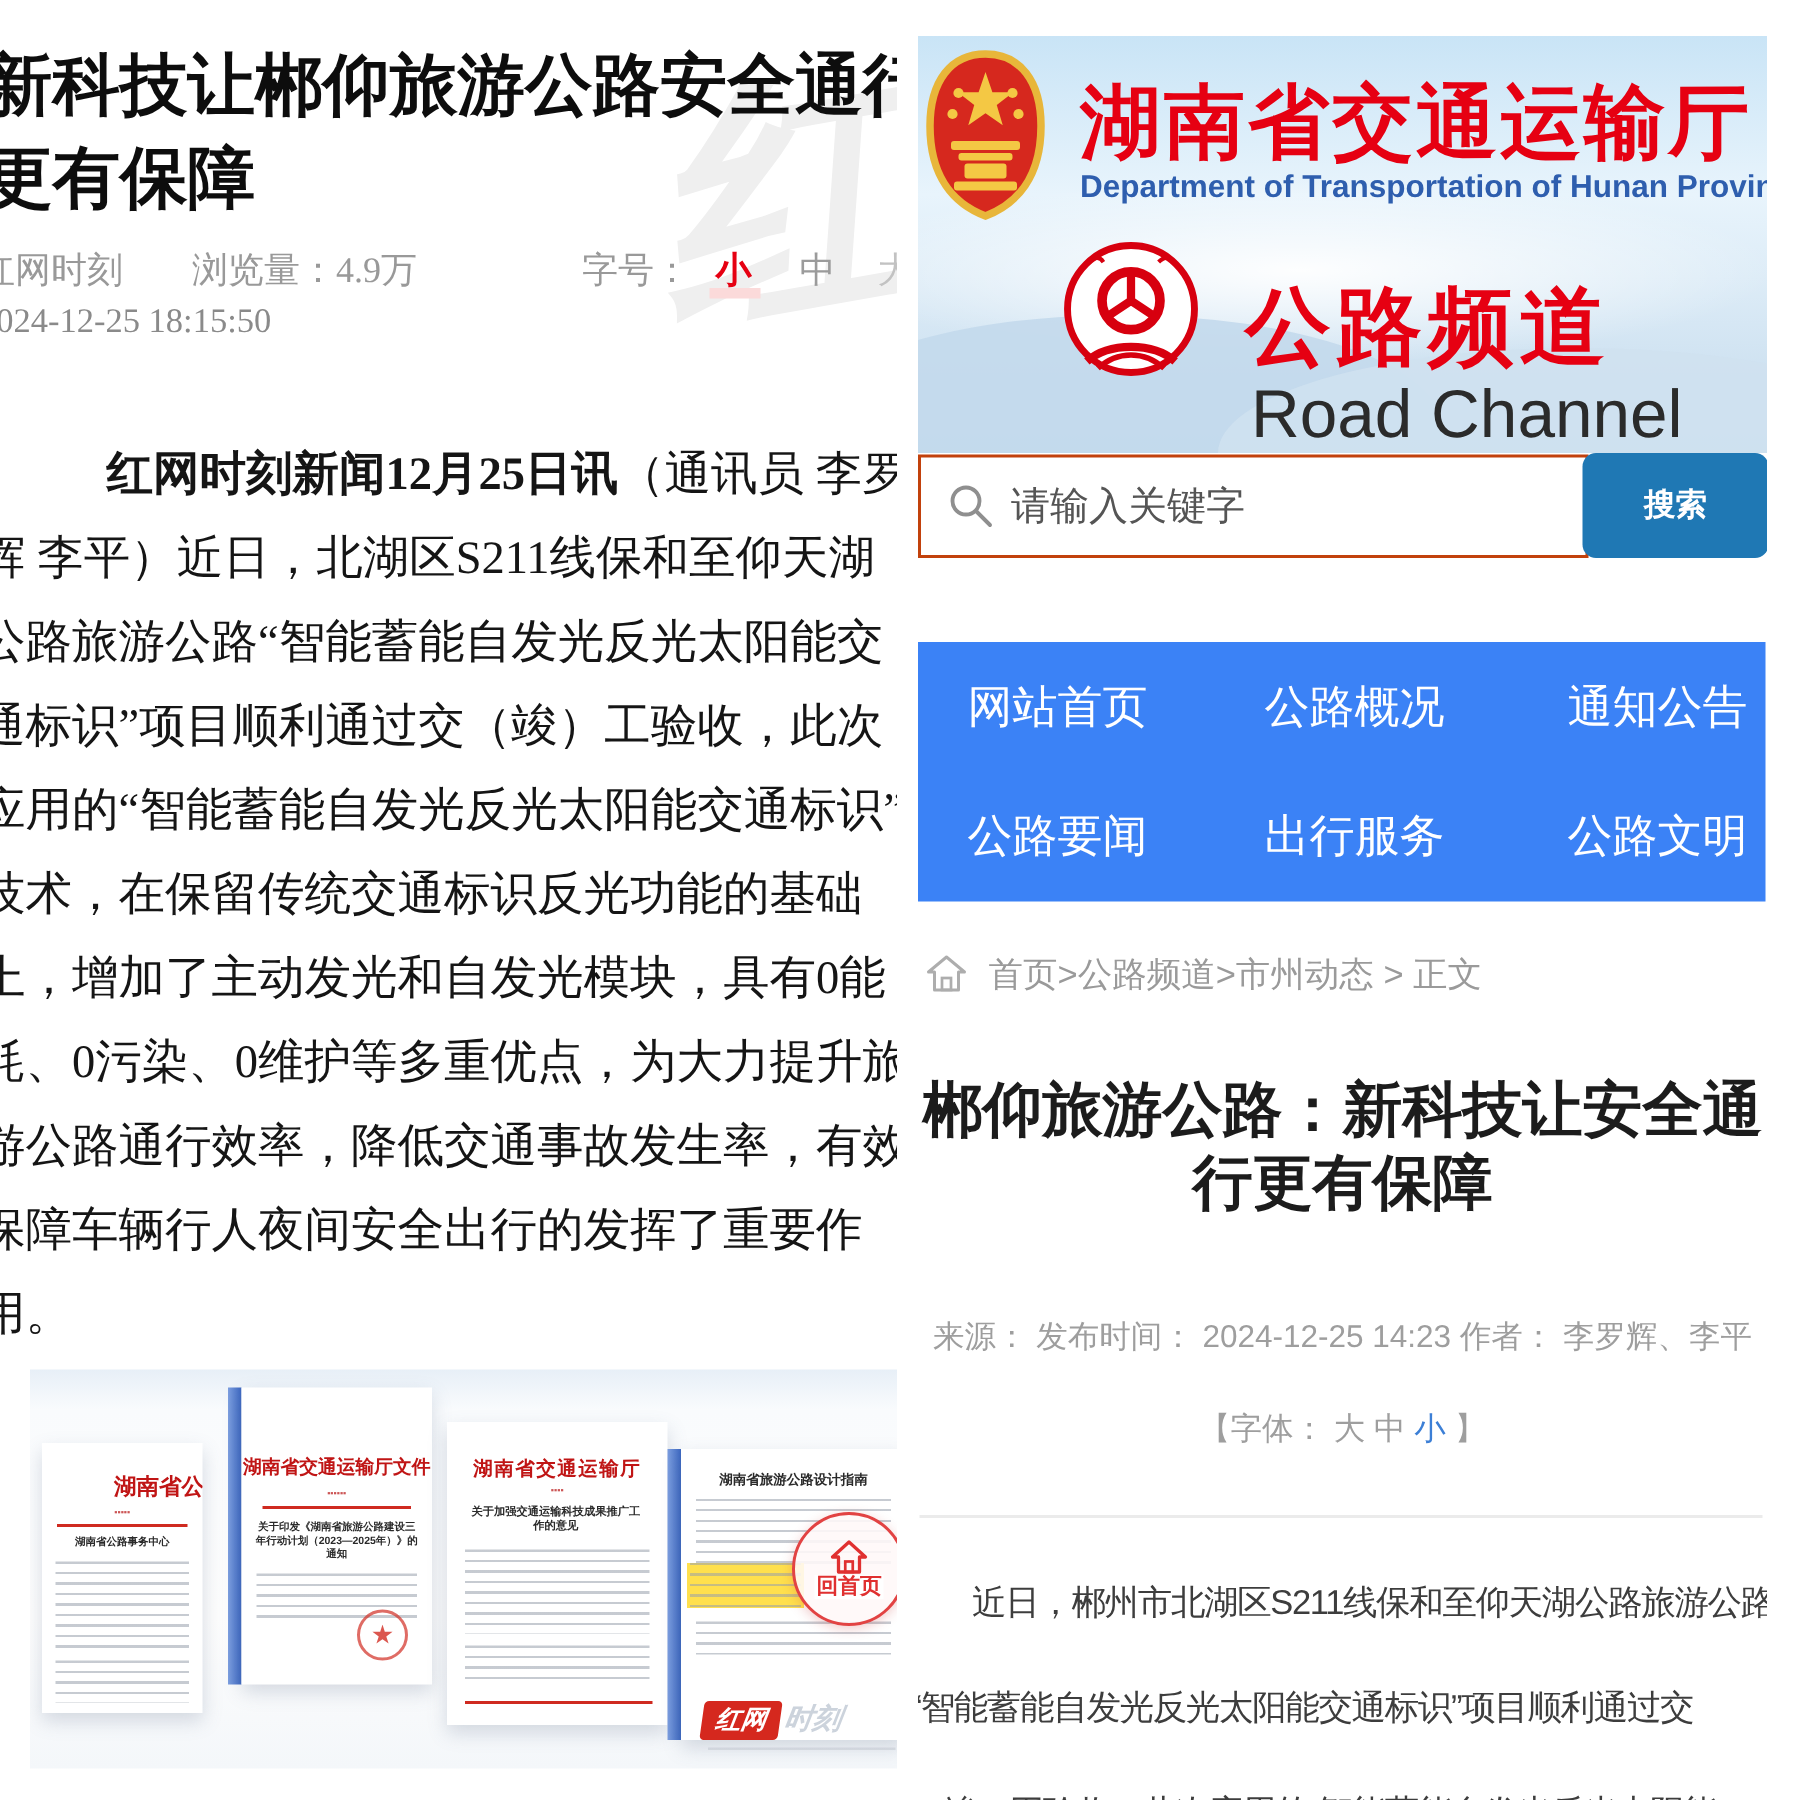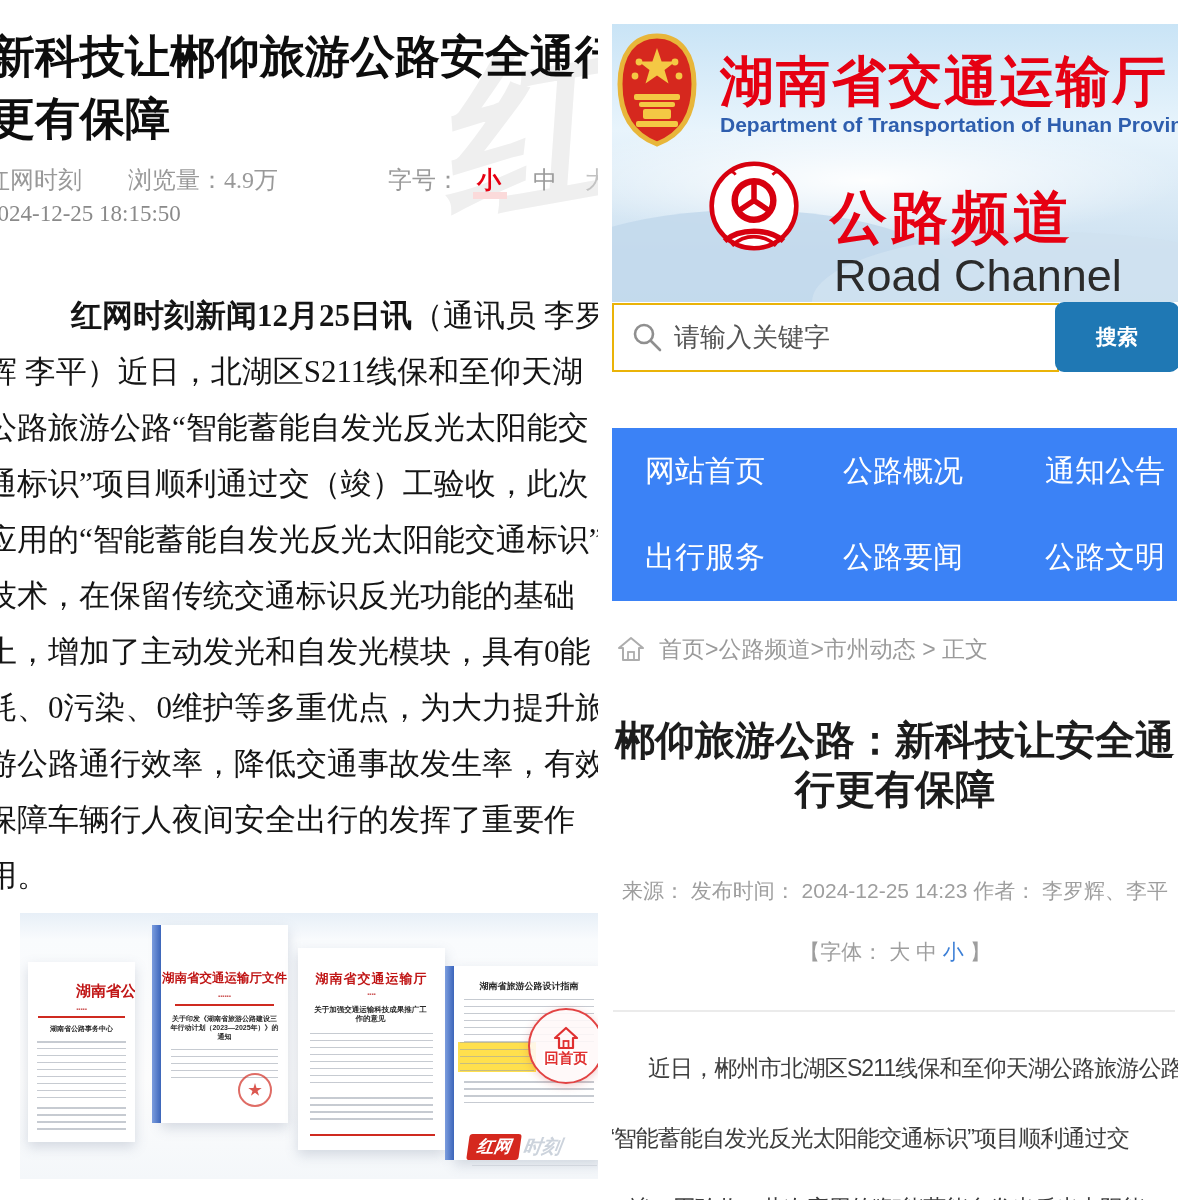--- a/index.html
+++ b/index.html
@@ -68,21 +68,21 @@
   .b-emblem{position:absolute;left:2px;top:8px;}
   .b-title{position:absolute;left:108px;top:22px;font-size:54px;font-weight:700;color:#e60012;
            letter-spacing:2px;white-space:nowrap;}
   .b-sub{position:absolute;left:108px;top:89px;font-size:21px;font-weight:700;color:#2e5eae;white-space:nowrap;}
   .b-logo{position:absolute;left:96px;top:136px;}
   .b-channel{position:absolute;left:218px;top:156px;font-size:57px;font-weight:700;color:#e60012;
              letter-spacing:4px;white-space:nowrap;}
   .b-channel-en{position:absolute;left:222px;top:226px;font-size:45px;color:#2b2b2b;white-space:nowrap;}
 
   .search-input{position:absolute;left:0;top:303px;width:447px;height:69px;background:#fff;
-                border:2px solid #eab308;box-sizing:border-box;}
+                border:2px solid #c2410c;box-sizing:border-box;}
   .search-placeholder{position:absolute;left:60px;top:0;line-height:65px;font-size:26px;color:#555;}
   .search-mag{position:absolute;left:17px;top:16px;}
   .search-btn{position:absolute;left:443px;top:302px;width:124px;height:70px;background:#1f78b4;
               border-radius:9px;color:#fff;font-size:21px;font-weight:700;text-align:center;line-height:70px;}
 
   .nav{position:absolute;left:0;top:428px;width:565px;height:173px;background:#3b82f6;
        display:grid;grid-template-columns:198px 202px 1fr;grid-auto-rows:86.5px;align-items:center;
        padding-left:33px;box-sizing:border-box;}
   .nav-item{color:#fff;font-size:30px;white-space:nowrap;}
 
@@ -158,21 +158,21 @@
         <div class="doc-sub" style="font-size:7px;margin:8px 8px 0 8px;">关于印发《湖南省旅游公路建设三年行动计划（2023—2025年）》的通知</div>
         <div class="bars" style="margin:8px 10px 0 10px;height:30px;"></div>
         <div class="seal" style="left:77px;top:148px;">
             <div class="seal-star"></div>
           </div>
       </div>
 
       <div class="doc" style="left:278px;top:35px;width:147px;height:202px;">
         <div class="doc-title-red" style="font-size:13px;margin-top:22px;letter-spacing:1px;">湖南省交通运输厅</div>
         <div class="tiny-red" style="font-size:6px;margin-top:3px;">▪▪▪▪</div>
-        <div class="doc-sub" style="font-size:7.5px;margin:8px 16px 0 14px;">关于加强交通运输科技成果推广工作的意见</div>
+        <div class="doc-sub" style="font-size:7.5px;margin:8px 16px 0 14px;font-family:Liberation Mono, monospace;">关于加强交通运输科技成果推广工作的意见</div>
         <div class="bars" style="margin:10px 12px 0 12px;height:56px;"></div>
         <div class="bars" style="margin:8px 12px 0 12px;height:24px;"></div>
         <div class="red-rule" style="position:absolute;left:12px;right:10px;bottom:14px;"></div>
       </div>
 
       <div class="spine" style="left:425px;top:53px;width:9px;height:194px;"></div>
       <div class="doc" style="left:434px;top:53px;width:150px;height:194px;">
         <div class="doc-sub" style="font-size:9px;margin-top:16px;">湖南省旅游公路设计指南</div>
         <div class="bars" style="margin:8px 10px 0 10px;height:46px;"></div>
         <div class="hl-yellow" style="left:4px;top:76px;width:78px;height:30px;">
@@ -235,22 +235,22 @@
         <line x1="20" y1="20" x2="29" y2="29" stroke="#8f8f8f" stroke-width="2.6" stroke-linecap="round"></line>
       </svg>
       <span class="search-placeholder">请输入关键字</span>
     </div>
     <div class="search-btn">搜索</div>
 
     <div class="nav">
       <div class="nav-item">网站首页</div>
       <div class="nav-item">公路概况</div>
       <div class="nav-item">通知公告</div>
+      <div class="nav-item">公路要闻</div>
       <div class="nav-item">出行服务</div>
-      <div class="nav-item">公路要闻</div>
       <div class="nav-item">公路文明</div>
     </div>
 
     <div class="crumb">
       <svg width="30" height="30" viewBox="0 0 30 30">
         <path d="M15 4 L27 14 H23 V26 H7 V14 H3 Z" fill="none" stroke="#adadad" stroke-width="2" stroke-linejoin="round"></path>
         <rect x="12" y="18" width="6" height="8" fill="none" stroke="#adadad" stroke-width="1.8"></rect>
       </svg>
       <span>首页&gt;公路频道&gt;市州动态 &gt; 正文</span>
     </div>

